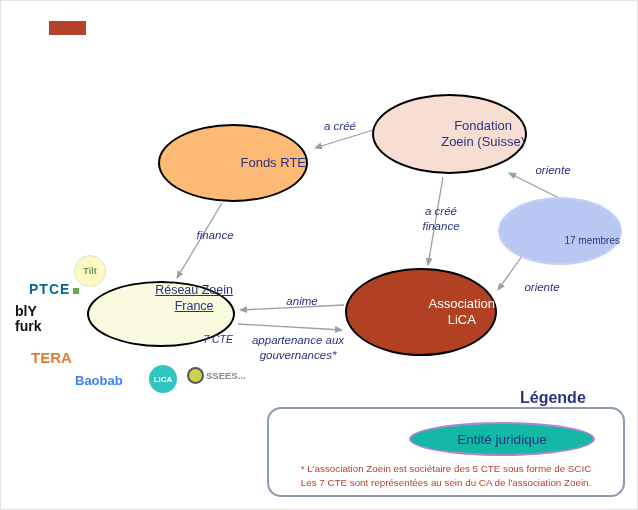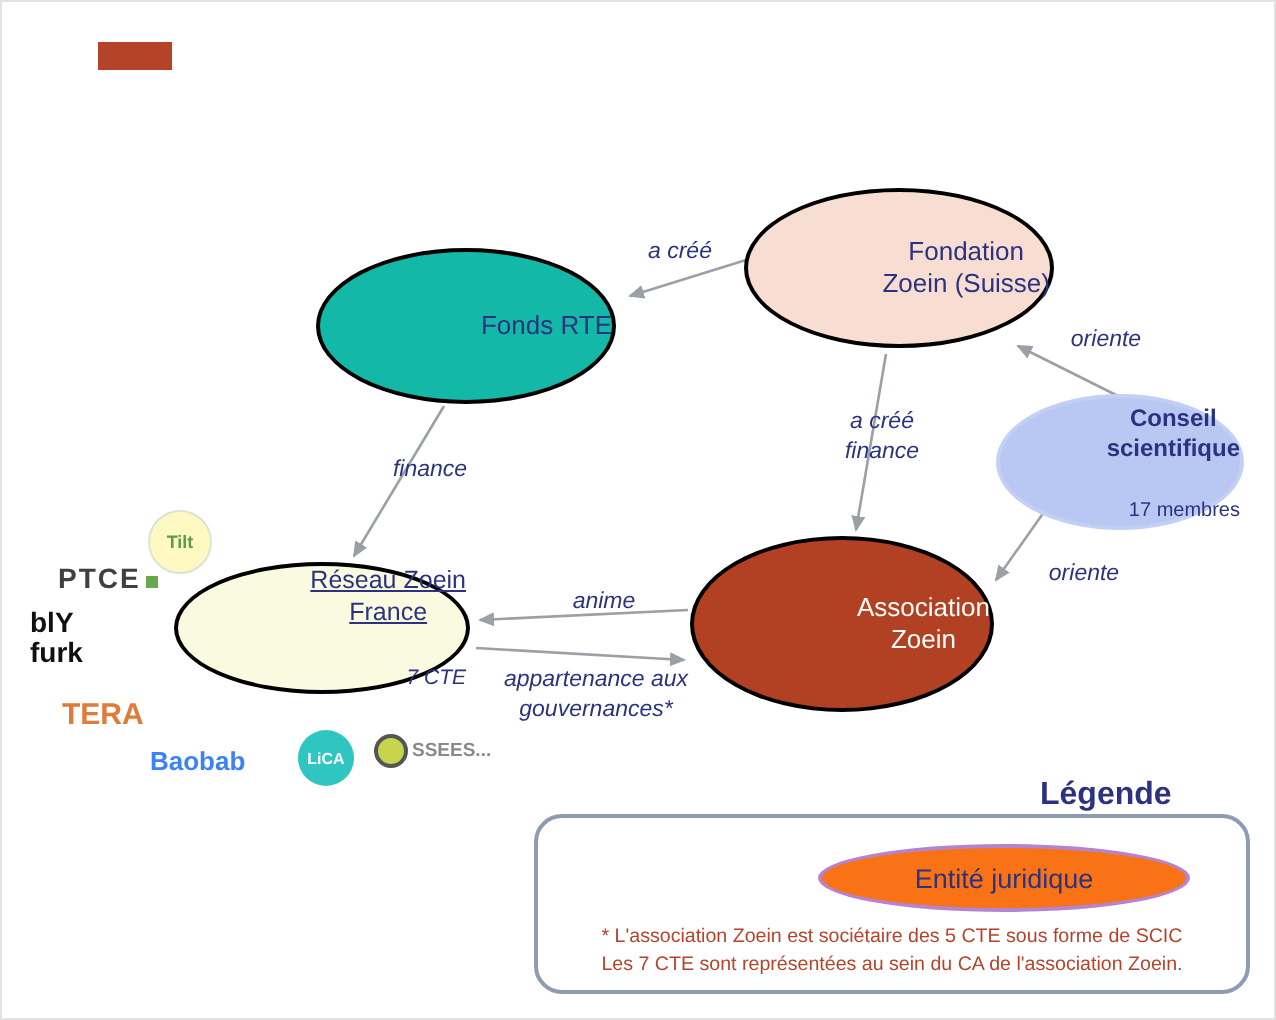--- a/index.html
+++ b/index.html
@@ -9,53 +9,53 @@
   }
   
   .title-swatch{position:absolute;left:48px;top:20px;width:37px;height:14px;background:#b5432a;}
   .page-title{position:absolute;left:95px;top:8px;font-size:23px;font-weight:bold;color:#2b3380;letter-spacing:.2px;}
   .page-subtitle{position:absolute;left:95px;top:44px;font-size:17px;font-style:italic;font-weight:600;color:#2b3380;}
   
   .node{position:absolute;border-radius:50%;border:2px solid #000000;display:flex;flex-direction:column;
         align-items:flex-end;justify-content:center;text-align:center;color:#2b3380;box-sizing:border-box;}
   .node .label{white-space:pre-line;font-size:13px;line-height:1.25;}
   .node .sublabel{font-size:10.5px;font-style:italic;margin-top:18px;}
-  .node-fonds{left:157px;top:123px;width:150px;height:78px;background:#14b8a6;}
+  .node-fonds{left:157px;top:123px;width:150px;height:78px;background:#fdba74;}
   .node-fondation{left:371px;top:93px;width:155px;height:80px;background:#f8ddd3;}
   .node-conseil{left:497px;top:196px;width:124px;height:68px;background:#b9c8f3;border-color:#c3cff5;}
   .node-conseil .label{font-size:12px;font-weight:bold;}
   .node-conseil .sublabel{font-style:normal;font-size:10px;}
   .node-association{left:344px;top:267px;width:152px;height:88px;background:#b24023;color:#ffffff;}
   .node-reseau{left:86px;top:280px;width:148px;height:66px;background:#fafae1;}
   .node-reseau .label{text-decoration:underline;font-size:12.5px;}
   
   .arrows{position:absolute;left:0;top:0;pointer-events:none;}
   .edge{stroke:#9aa0a6;stroke-width:1.3;fill:none;marker-end:url(#arr);}
   .edge-label{position:absolute;transform:translateX(-50%);color:#2b3380;font-style:italic;
               font-size:11.5px;white-space:pre-line;text-align:center;line-height:1.3;}
   
   .logo{position:absolute;white-space:pre-line;}
   .logo-tilt{left:73px;top:254px;width:30px;height:30px;border-radius:50%;background:#fef9c3;border:1px solid #d6e6d2;
              color:#5a9e4b;font-size:9px;font-weight:bold;display:flex;align-items:center;justify-content:center;}
-  .logo-ptce{left:28px;top:280px;font-size:14px;font-weight:800;letter-spacing:1px;color:#404040;}
+  .logo-ptce{left:28px;top:280px;font-size:14px;font-weight:800;letter-spacing:1px;color:#0369a1;}
   .logo-ptce::after{content:"";display:inline-block;width:6px;height:6px;background:#6aa84f;margin-left:3px;}
   .logo-blyfurk{left:14px;top:303px;font-size:14px;font-weight:800;color:#111;line-height:1.05;}
   .logo-tera{left:30px;top:348px;font-size:15px;font-weight:800;color:#e07b39;}
   .logo-baobab{left:74px;top:372px;font-size:13px;font-weight:800;color:#3b82f6;}
   .logo-lica{left:148px;top:364px;width:28px;height:28px;border-radius:50%;background:#2fc5c0;color:#fff;
              font-size:8px;font-weight:bold;display:flex;align-items:center;justify-content:center;}
   .logo-audissees{left:186px;top:366px;font-size:9.5px;font-weight:bold;color:#8a8a8a;display:flex;align-items:center;}
   .logo-audissees::before{content:"";display:inline-block;width:13px;height:13px;border-radius:50%;
              background:#c8d44e;border:2px solid #555;margin-right:2px;}
   
   .legend-title{position:absolute;left:519px;top:388px;font-size:16px;font-weight:bold;color:#2b3380;}
   .legend-box{position:absolute;left:266px;top:406px;width:358px;height:90px;border:2px solid #8d9bb3;
               border-radius:14px;background:#fff;box-sizing:border-box;}
   .legend-ellipse{position:absolute;left:408px;top:421px;width:186px;height:34px;border:2px solid #b584d1;
-              border-radius:50%;background:#f97316;display:flex;align-items:center;justify-content:center;
+              border-radius:50%;background:#14b8a6;display:flex;align-items:center;justify-content:center;
               color:#2b3380;font-size:13.5px;box-sizing:border-box;}
   .legend-footnote{position:absolute;left:275px;top:461px;width:340px;text-align:center;color:#b5432a;
               font-size:9.8px;line-height:1.4;white-space:pre-line;}
 </style>
 </head>
 <body>
 
 <div class="canvas">
 
   <div class="title-swatch"></div>
@@ -78,28 +78,26 @@
   <div class="node node-fonds">
     <div class="label">Fonds RTE</div>
   </div>
 
   <div class="node node-fondation">
     <div class="label">Fondation
 Zoein (Suisse)</div>
   </div>
 
   <div class="node node-conseil">
-    <div class="label">Conseil
-scientifique</div>
     <div class="sublabel">17 membres</div>
   </div>
 
   <div class="node node-association">
     <div class="label">Association
-Zoein</div>
+LiCA</div>
   </div>
 
   <div class="node node-reseau">
     <div class="label">Réseau Zoein
 France</div>
     <div class="sublabel">7 CTE</div>
   </div>
 
   <div class="edge-label" style="left:339px;top:118px;">a créé</div>
   <div class="edge-label" style="left:552px;top:162px;">oriente</div>

